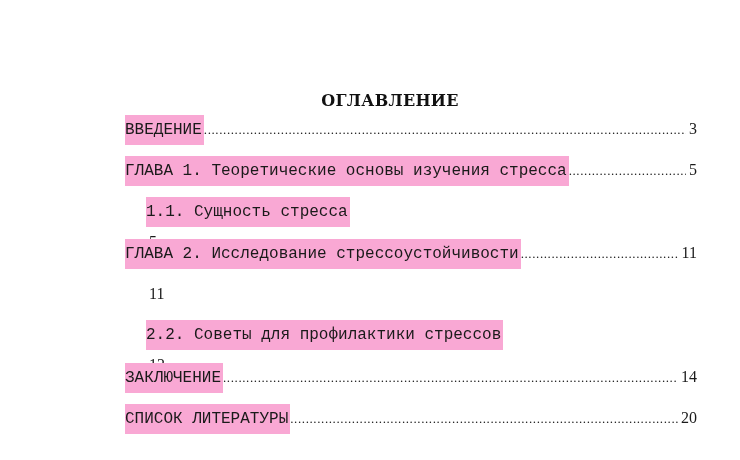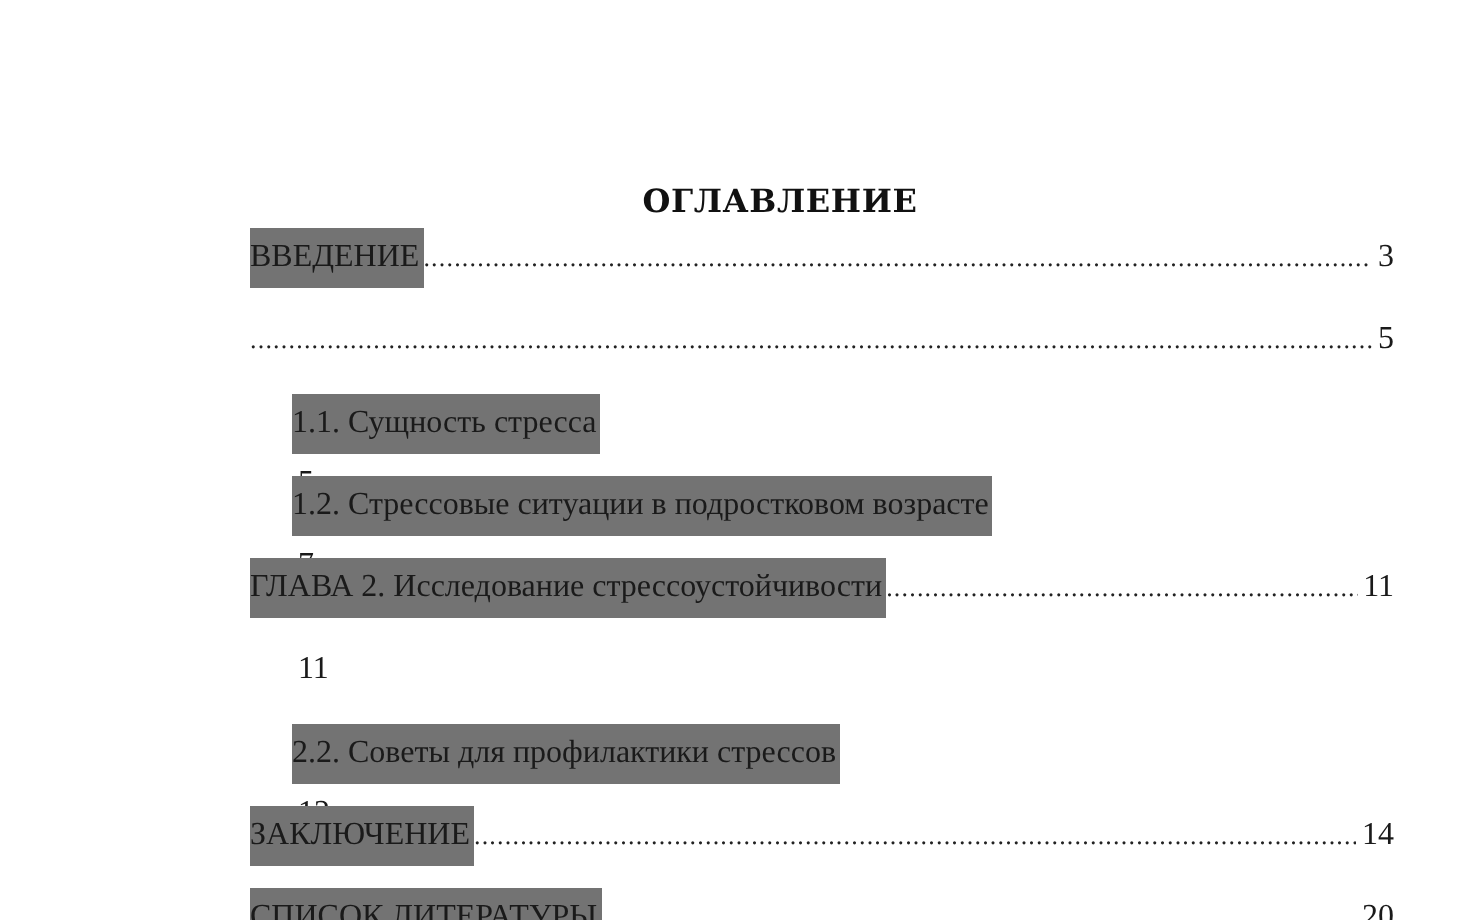--- a/index.html
+++ b/index.html
@@ -54,22 +54,23 @@
     .toc-row.level-2 {
       padding-left: 21px;
       flex-direction: column;
     }
     .toc-row + .toc-row {
       margin-top: 11.3px;
     }
     .toc-row:first-child { height: 30px; }
     .toc-label {
       flex: 0 0 auto;
-      background: #737373;
+      background: #f9a8d4;
       padding-right: 2px;
+      font-family: Liberation Mono, monospace;
     }
     .toc-leader {
       flex: 1 1 auto;
       overflow: hidden;
       white-space: nowrap;
       letter-spacing: 0.6px;
       color: #222;
       font-size: 13px;
     }
     .toc-leader::before {
@@ -87,32 +88,28 @@
 <div class="page">
   <div class="toc-title">ОГЛАВЛЕНИЕ</div>
 
   <div class="toc-list">
     <div class="toc-row level-1">
       <span class="toc-label">ВВЕДЕНИЕ</span>
       <span class="toc-leader"></span>
       <span class="toc-page">3</span>
     </div>
     <div class="toc-row level-1">
+      <span class="toc-label">ГЛАВА 1. Теоретические основы изучения стресса</span>
       <span class="toc-leader"></span>
       <span class="toc-page">5</span>
     </div>
     <div class="toc-row level-2">
       <span class="toc-label">1.1. Сущность стресса</span>
       <span class="toc-leader"></span>
       <span class="toc-page">5</span>
-    </div>
-    <div class="toc-row level-2">
-      <span class="toc-label">1.2. Стрессовые ситуации в подростковом возрасте</span>
-      <span class="toc-leader"></span>
-      <span class="toc-page">7</span>
     </div>
     <div class="toc-row level-1">
       <span class="toc-label">ГЛАВА 2. Исследование стрессоустойчивости</span>
       <span class="toc-leader"></span>
       <span class="toc-page">11</span>
     </div>
     <div class="toc-row level-2">
       <span class="toc-leader"></span>
       <span class="toc-page">11</span>
     </div>

